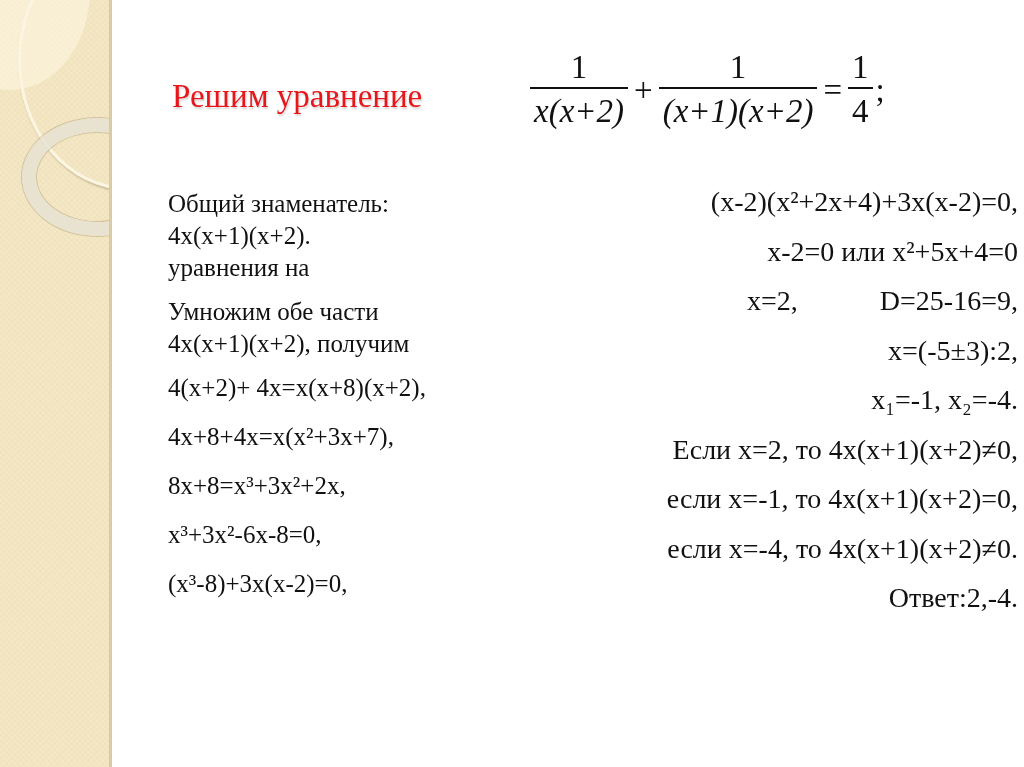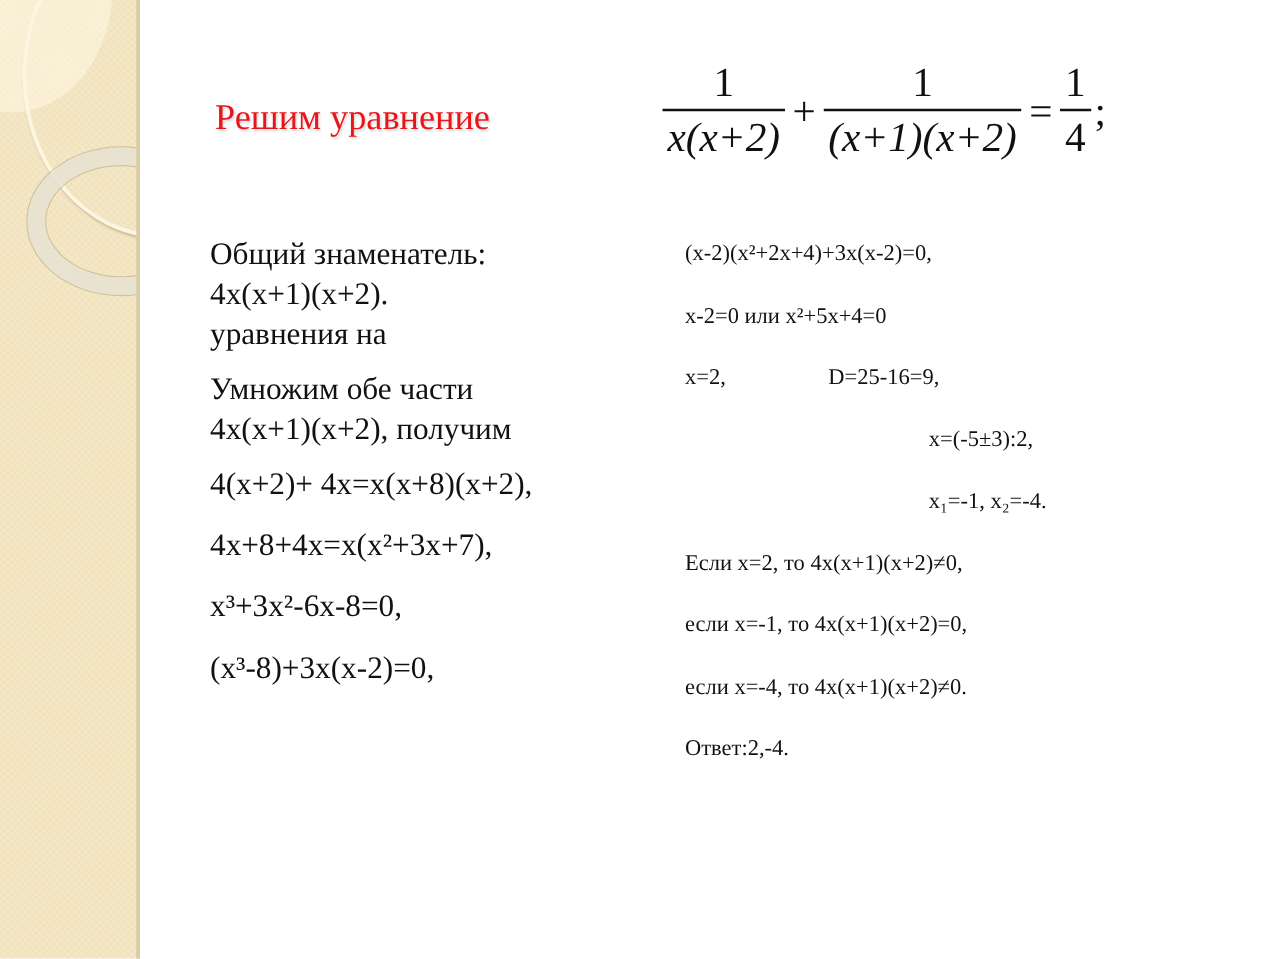--- a/index.html
+++ b/index.html
@@ -27,21 +27,21 @@
     }
     .sidebar .ring-small {
       position: absolute; left: 22px; top: 118px; width: 150px; height: 118px;
       border-radius: 50%;
       border: 14px solid rgba(230, 226, 210, 0.85);
       box-shadow: 0 0 0 1px rgba(170,150,110,0.45), inset 0 0 0 1px rgba(170,150,110,0.45);
     }
 
     .title {
       position: absolute; left: 172px; top: 78px;
-      font-size: 29px; color: #e8161b; white-space: nowrap;
+      font-size: 33px; color: #e8161b; white-space: nowrap;
       text-shadow: 1px 2px 2px rgba(0,0,0,0.18);
     }
 
     .equation {
       position: absolute; left: 530px; top: 40px; height: 100px;
       display: flex; align-items: center; font-size: 33px; color: #111;
     }
     .frac { display: inline-flex; flex-direction: column; align-items: center; }
     .frac .num { line-height: 40px; padding: 0 2px; }
     .frac .bar { height: 2px; background: #111; width: 100%; }
@@ -52,21 +52,22 @@
     .col-left {
       position: absolute; left: 168px; top: 188px; width: 370px;
       font-size: 25px; line-height: 32px;
     }
     .col-left .line { white-space: nowrap; }
     .col-left .gap { margin-top: 12px; }
     .col-left .step { height: 49px; line-height: 32px; }
 
     .col-right {
       position: absolute; left: 548px; top: 186px; width: 470px;
-      font-size: 18px;
+      font-size: 28px;
+      text-align: right;
     }
     .col-right .line { white-space: nowrap; height: 49.5px; line-height: 32px; }
     .indent-1 { padding-left: 33px; }
     .indent-2 { padding-left: 195px; }
     .d-part { display: inline-block; margin-left: 82px; }
   </style>
 </head>
 <body>
 
 <div class="sidebar">
@@ -99,20 +100,21 @@
 </div>
 
 <div class="col-left">
   <div class="line">Общий знаменатель:</div>
   <div class="line">4x(x+1)(x+2).</div>
   <div class="line">уравнения на</div>
   <div class="line gap">Умножим обе части</div>
   <div class="line">4x(x+1)(x+2), получим</div>
   <div class="line gap step">4(x+2)+ 4x=x(x+8)(x+2),</div>
   <div class="line step">4x+8+4x=x(x²+3x+7),</div>
+  <div class="line step">8x+8=x³+3x²+2x,</div>
   <div class="line step">x³+3x²-6x-8=0,</div>
   <div class="line step">(x³-8)+3x(x-2)=0,</div>
 </div>
 
 <div class="col-right">
   <div class="line">(x-2)(x²+2x+4)+3x(x-2)=0,</div>
   <div class="line">x-2=0 или x²+5x+4=0</div>
   <div class="line">
     <span>x=2,</span><span class="d-part">D=25-16=9,</span>
   </div>

